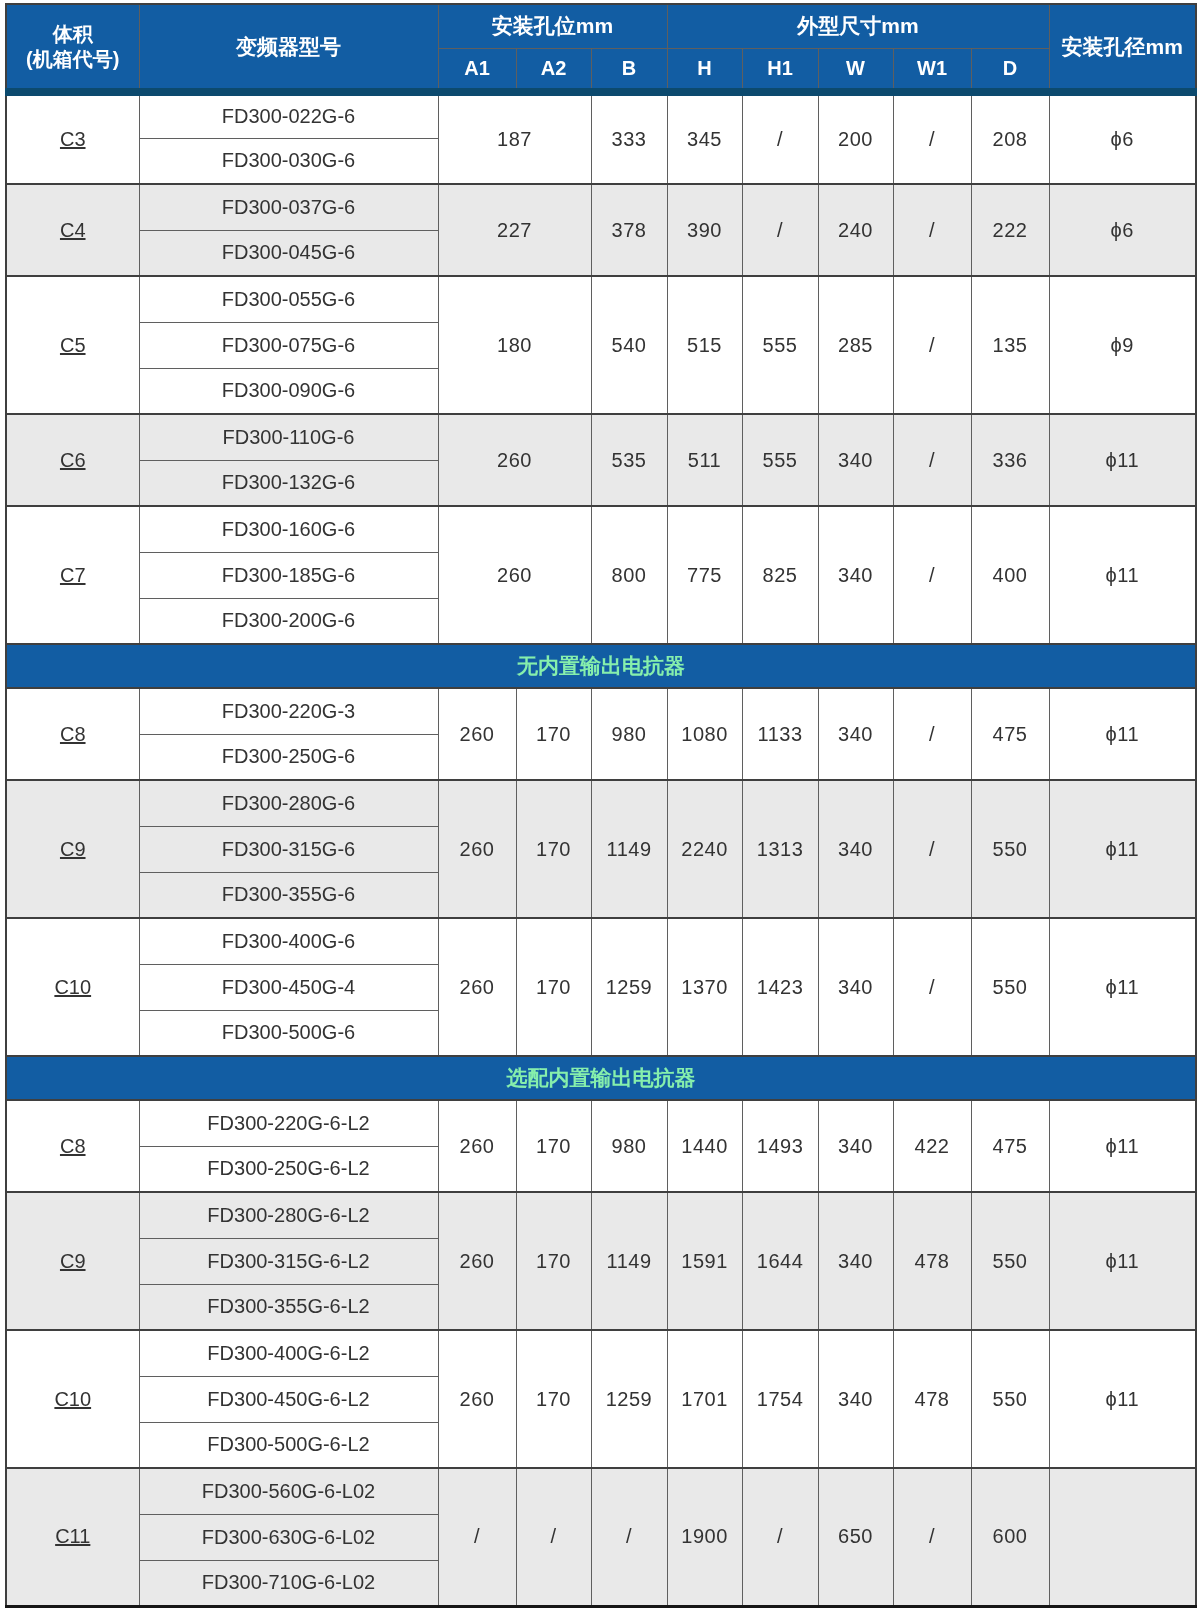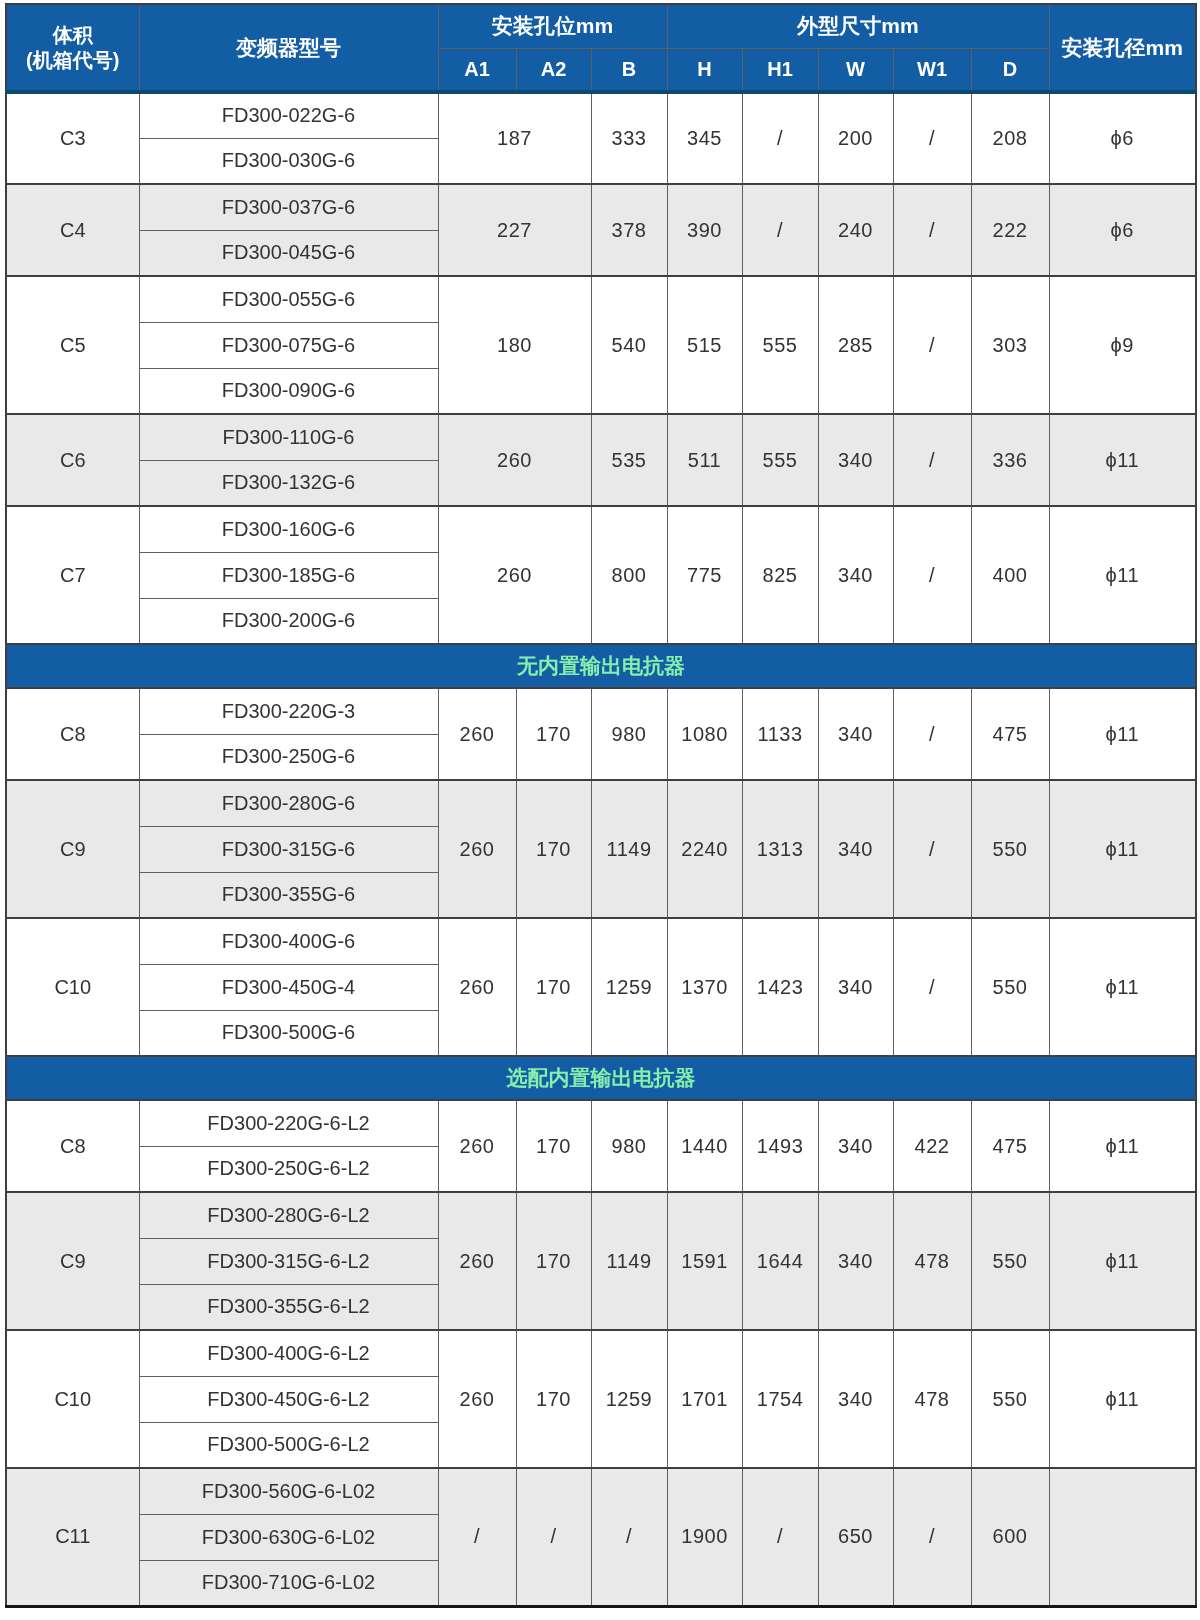--- a/index.html
+++ b/index.html
@@ -33,38 +33,38 @@
     background: #125da3;
     color: #ffffff;
     font-weight: bold;
     font-size: 21px;
     border: 1px solid #2e2e2e;
   }
   thead tr.h1 { height: 44px; }
   thead tr.h2 { height: 44px; }
   thead tr.h2 th { font-size: 20px; }
   th.vol-head { line-height: 1.25; font-size: 20px; }
-  thead { border-bottom: 4px solid #0c4a6e; }
+  thead { border-bottom: 8px solid #0c4a6e; }
   
   tr.banner { height: 44px; }
   tr.banner td {
     background: #125da3;
     color: #86efac;
     font-weight: bold;
     font-size: 21px;
     border-top: 2px solid #3f3f3f;
     border-bottom: 2px solid #3f3f3f;
     border-left: 1px solid #2e2e2e;
     border-right: 1px solid #2e2e2e;
   }
   
   tbody tr { height: 46px; }
   tbody td { font-size: 20px; background: #ffffff; }
   td.model { font-size: 20px; }
-  td.vol   { font-size: 20px; }
+  td.vol   { font-size: 20px; text-decoration: underline; }
   td.num, td.dia { font-size: 20px; letter-spacing: 0.5px; }
   
   td.sh { background: #e9e9e9; }
   
   tr.gs > td { border-top: 2px solid #3f3f3f; }
   
   table.spec { border: 2px solid #3f3f3f; border-bottom: 3px solid #161616; }
 </style>
 </head>
 <body>
@@ -144,21 +144,21 @@
 
     <tr class="gs">
       <td class="vol" rowspan="3">C5</td>
       <td class="model">FD300-055G-6</td>
       <td class="num" colspan="2" rowspan="3">180</td>
       <td class="num" rowspan="3">540</td>
       <td class="num" rowspan="3">515</td>
       <td class="num" rowspan="3">555</td>
       <td class="num" rowspan="3">285</td>
       <td class="num" rowspan="3">/</td>
-      <td class="num" rowspan="3">303</td>
+      <td class="num" rowspan="3">135</td>
       <td class="dia" rowspan="3">ϕ9</td>
     </tr>
     <tr>
       <td class="model">FD300-075G-6</td>
     </tr>
     <tr>
       <td class="model">FD300-090G-6</td>
     </tr>
 
     <tr class="gs">

